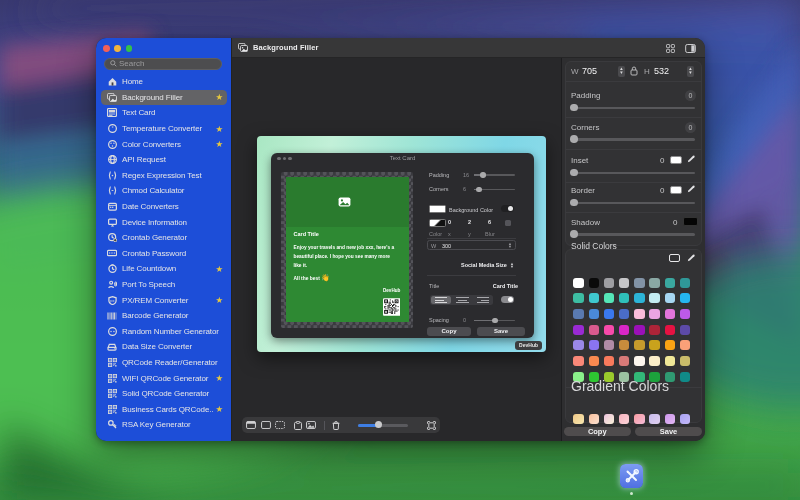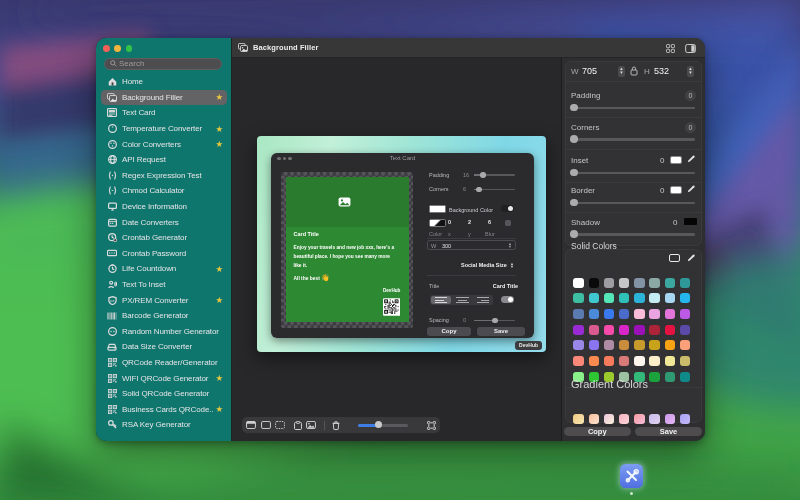--- a/index.html
+++ b/index.html
@@ -5,21 +5,21 @@
 * { margin:0; padding:0; box-sizing:border-box; }
 html,body { width:800px; height:500px; overflow:hidden; font-family:"Liberation Sans", sans-serif; }
 #wall { position:absolute; left:0; top:0; width:800px; height:500px; }
 #win {
   position:absolute; left:96px; top:38px; width:609px; height:403px;
   border-radius:10px; overflow:hidden; display:flex;
   box-shadow:0 14px 38px rgba(0,0,0,0.45), 0 2px 8px rgba(0,0,0,0.35);
   background:#2a2a2c;
 }
 
-#sidebar { width:136px; background:#0f766e; flex:none; position:relative; border-right:1px solid #222; }
+#sidebar { width:136px; background:#1d4ed8; flex:none; position:relative; border-right:1px solid #222; }
 .lights { position:absolute; left:7px; top:7.4px; display:flex; gap:4.5px; }
 .lights i { width:6.8px; height:6.8px; border-radius:50%; display:block; }
 .search { position:absolute; left:8px; top:19.5px; width:118px; height:12.5px; border-radius:6px;
   background:#4d4d4f; border:1px solid #5e5e60; color:#9b9b9d; font-size:8px; line-height:10.5px;
   padding-left:5px; }
 .search svg { vertical-align:-1.5px; margin-right:2px; }
 #rows { position:absolute; left:5px; top:36.5px; width:126px; }
 .row { height:14.6px; margin-bottom:1px; border-radius:4.5px; display:flex; align-items:center;
   padding:0 4px 0 6px; color:#e4e4e6; font-size:8px; white-space:nowrap; }
 .row.sel { background:#636366; }
@@ -208,37 +208,37 @@
               <path d="M3 1 C1.7 1 2.4 5 1 5 C2.4 5 1.7 9 3 9" stroke="#dcdcde" fill="none" stroke-width="1.35"></path>
               <path d="M7 1 C8.3 1 7.6 5 9 5 C7.6 5 8.3 9 7 9" stroke="#dcdcde" fill="none" stroke-width="1.35"></path>
               <line x1="4" y1="5" x2="6" y2="5" stroke="#d6d6d8"></line>
             </svg>
           </span>
           <span class="lb">Chmod Calculator</span>
         </div>
         <div class="row">
           <span class="ic">
             <svg width="9" height="9" viewBox="0 0 10 10">
-              <rect x="0.7" y="1.2" width="8.6" height="6" rx="1" stroke="#dcdcde" fill="none" stroke-width="1.35"></rect>
-              <line x1="3.4" y1="9" x2="6.6" y2="9" stroke="#d6d6d8"></line>
-              <line x1="5" y1="7.2" x2="5" y2="9" stroke="#d6d6d8"></line>
-            </svg>
-          </span>
-          <span class="lb">Device Information</span>
-        </div>
-        <div class="row">
-          <span class="ic">
-            <svg width="9" height="9" viewBox="0 0 10 10">
               <rect x="0.7" y="1.5" width="8.6" height="7.5" rx="1.2" stroke="#dcdcde" fill="none" stroke-width="1.35"></rect>
               <line x1="0.7" y1="3.8" x2="9.3" y2="3.8" stroke="#d6d6d8"></line>
               <rect x="2.3" y="5.2" width="1.4" height="1.4" fill="#d6d6d8"></rect>
               <rect x="4.5" y="5.2" width="1.4" height="1.4" fill="#d6d6d8"></rect>
             </svg>
           </span>
           <span class="lb">Date Converters</span>
+        </div>
+        <div class="row">
+          <span class="ic">
+            <svg width="9" height="9" viewBox="0 0 10 10">
+              <rect x="0.7" y="1.2" width="8.6" height="6" rx="1" stroke="#dcdcde" fill="none" stroke-width="1.35"></rect>
+              <line x1="3.4" y1="9" x2="6.6" y2="9" stroke="#d6d6d8"></line>
+              <line x1="5" y1="7.2" x2="5" y2="9" stroke="#d6d6d8"></line>
+            </svg>
+          </span>
+          <span class="lb">Device Information</span>
         </div>
         <div class="row">
           <span class="ic">
             <svg width="9" height="9" viewBox="0 0 10 10">
               <circle cx="4.6" cy="4.6" r="3.9" stroke="#dcdcde" fill="none" stroke-width="1.35"></circle>
               <path d="M4.6 2.4 V4.6 L6.4 5.8" stroke="#dcdcde" fill="none" stroke-width="1.35"></path>
               <circle cx="8" cy="8" r="1.8" fill="#414143" stroke="#d6d6d8"></circle>
             </svg>
           </span>
           <span class="lb">Crontab Generator</span>
@@ -267,21 +267,21 @@
         </div>
         <div class="row">
           <span class="ic">
             <svg width="9" height="9" viewBox="0 0 10 10">
               <circle cx="3.5" cy="3" r="1.6" stroke="#dcdcde" fill="none" stroke-width="1.35"></circle>
               <path d="M1 9 C1 6.7 6 6.7 6 9" stroke="#dcdcde" fill="none" stroke-width="1.35"></path>
               <path d="M7 3 C8.2 3.8 8.2 5.2 7 6" stroke="#dcdcde" fill="none" stroke-width="1.35"></path>
               <path d="M8.2 2 C10 3.2 10 5.8 8.2 7" stroke="#dcdcde" fill="none" stroke-width="1.35"></path>
             </svg>
           </span>
-          <span class="lb">Text To Inset</span>
+          <span class="lb">Port To Speech</span>
         </div>
         <div class="row">
           <span class="ic">
             <svg width="9" height="9" viewBox="0 0 10 10">
               <path d="M5 0.7 L9 2 V5 C9 7.5 7 9 5 9.5 C3 9 1 7.5 1 5 V2 Z" stroke="#dcdcde" fill="none" stroke-width="1.35"></path>
               <text x="5" y="6.6" font-size="4.5" fill="#d6d6d8" text-anchor="middle" font-family="Liberation Sans, sans-serif">px</text>
             </svg>
           </span>
           <span class="lb">PX/REM Converter</span>
           <span class="st">★</span>
@@ -752,21 +752,21 @@
           <div class="sw" style="left:117.8px;top:298px;width:10.4px;height:10px;background:#c9bc6a;border-radius:3px"></div>
           <div class="sw" style="left:11.4px;top:313.7px;width:10.4px;height:10px;background:#8af08a;border-radius:3px"></div>
           <div class="sw" style="left:26.6px;top:313.7px;width:10.4px;height:10px;background:#2ec632;border-radius:3px"></div>
           <div class="sw" style="left:41.8px;top:313.7px;width:10.4px;height:10px;background:#9aca2c;border-radius:3px"></div>
           <div class="sw" style="left:56.99999999999999px;top:313.7px;width:10.4px;height:10px;background:#9cc2a2;border-radius:3px"></div>
           <div class="sw" style="left:72.2px;top:313.7px;width:10.4px;height:10px;background:#32b878;border-radius:3px"></div>
           <div class="sw" style="left:87.4px;top:313.7px;width:10.4px;height:10px;background:#1ca23c;border-radius:3px"></div>
           <div class="sw" style="left:102.6px;top:313.7px;width:10.4px;height:10px;background:#2f9a72;border-radius:3px"></div>
           <div class="sw" style="left:117.8px;top:313.7px;width:10.4px;height:10px;background:#108a88;border-radius:3px"></div>
           <div style="position:absolute;left:4px;top:329px;width:136px;height:1px;background:#3b3b3e"></div>
-          <div class="lab" style="top:320px;font-size:11px;color:#d6d6d8">Gradient Colors</div>
+          <div class="lab" style="top:320px;font-size:14px;color:#d6d6d8">Gradient Colors</div>
           <div class="sw" style="left:11.4px;top:356px;width:10.4px;height:9.6px;background:linear-gradient(135deg,#f0c887,#f7e7b0);border-radius:3px"></div>
           <div class="sw" style="left:26.6px;top:356px;width:10.4px;height:9.6px;background:linear-gradient(135deg,#f9c09c,#fbe0d0);border-radius:3px"></div>
           <div class="sw" style="left:41.8px;top:356px;width:10.4px;height:9.6px;background:linear-gradient(135deg,#ecc2dc,#f8f2d8);border-radius:3px"></div>
           <div class="sw" style="left:56.99999999999999px;top:356px;width:10.4px;height:9.6px;background:linear-gradient(135deg,#f8b4c0,#fcd4d8);border-radius:3px"></div>
           <div class="sw" style="left:72.2px;top:356px;width:10.4px;height:9.6px;background:linear-gradient(135deg,#f89ca0,#f4bcd8);border-radius:3px"></div>
           <div class="sw" style="left:87.4px;top:356px;width:10.4px;height:9.6px;background:linear-gradient(135deg,#c8bcec,#e0d0f0);border-radius:3px"></div>
           <div class="sw" style="left:102.6px;top:356px;width:10.4px;height:9.6px;background:linear-gradient(135deg,#cc96ea,#e2b8f4);border-radius:3px"></div>
           <div class="sw" style="left:117.8px;top:356px;width:10.4px;height:9.6px;background:linear-gradient(135deg,#a8a2f2,#c4b8f8);border-radius:3px"></div>
           <div class="btn" style="left:1.5px;width:67.5px">Copy</div>
           <div class="btn" style="left:73px;width:67px">Save</div>

